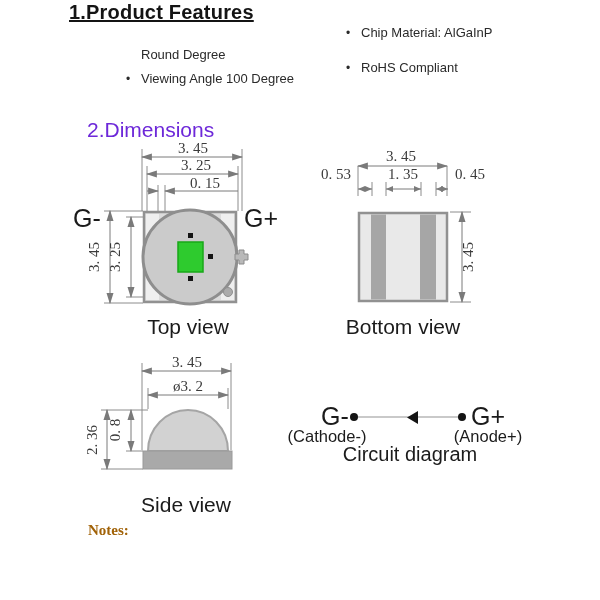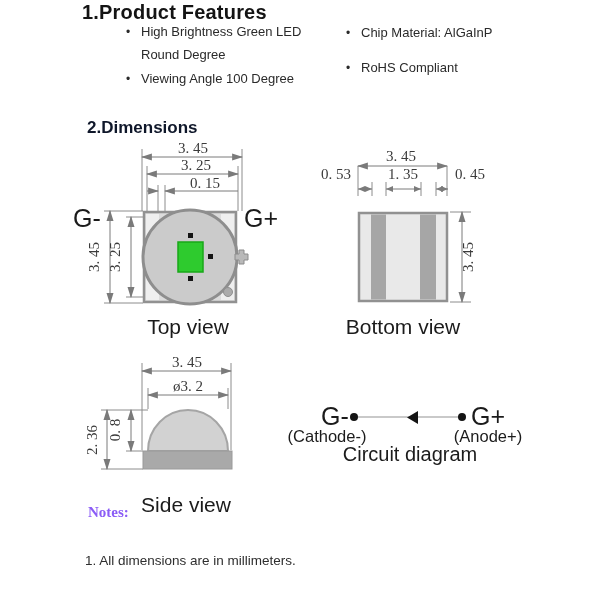--- a/index.html
+++ b/index.html
@@ -1,46 +1,43 @@
 <!DOCTYPE html>
 <html><head>
 <meta charset="utf-8">
 <style>
   html,body{margin:0;padding:0;background:#fff;}
   .page{position:relative;width:600px;height:600px;background:#ffffff;overflow:hidden;
         font-family:"Liberation Sans", sans-serif;color:#1c1c1c;}
-  .h1{position:absolute;left:82px;top:1px;font-size:20px;font-weight:bold;color:#141414;letter-spacing:0.2px;}
-  .h2{position:absolute;left:87px;top:118px;font-size:17px;font-weight:bold;color:#0f172a;}
+  .h1{position:absolute;left:69px;top:1px;font-size:20px;font-weight:bold;color:#141414;letter-spacing:0.2px;text-decoration:underline;}
+  .h2{position:absolute;left:87px;top:118px;font-size:21px;font-weight:normal;color:#6d28d9;}
   .feat{position:absolute;font-size:13px;color:#2a2a2a;white-space:nowrap;}
   .bullet{display:inline-block;width:15px;font-size:12px;color:#2a2a2a;}
-  .notes-h{position:absolute;left:88px;top:504px;font-family:"Liberation Serif", serif;
-           font-weight:bold;font-size:15px;color:#8b5cf6;}
+  .notes-h{position:absolute;left:88px;top:522px;font-family:"Liberation Serif", serif;
+           font-weight:bold;font-size:15px;color:#a16207;}
   .note{position:absolute;left:85px;font-size:13.5px;color:#2e2e2e;white-space:nowrap;}
   svg{position:absolute;left:0;top:0;}
   .ext{stroke:#8c8c8c;stroke-width:1;fill:none;}
   .dim2{stroke:#7a7a7a;stroke-width:1;fill:none;marker-start:url(#mA);marker-end:url(#mA);}
   .dims2{stroke:#7a7a7a;stroke-width:1;fill:none;marker-start:url(#mS);marker-end:url(#mS);}
   .dimS{stroke:#7a7a7a;stroke-width:1;fill:none;marker-start:url(#mA);}
   .dimE{stroke:#7a7a7a;stroke-width:1;fill:none;marker-end:url(#mA);}
   .dtxt{font-family:"Liberation Serif", serif;font-size:15px;fill:#3b3b3b;}
   .cap{font-family:"Liberation Sans", sans-serif;font-size:21px;fill:#1b1b1b;}
   .cap2{font-family:"Liberation Sans", sans-serif;font-size:20px;fill:#1b1b1b;}
   .glabel{font-family:"Liberation Sans", sans-serif;font-size:25px;fill:#1b1b1b;}
   .sublabel{font-family:"Liberation Sans", sans-serif;font-size:16.5px;fill:#1b1b1b;}
 </style>
 </head>
 <body>
 
 <div class="page">
 
   <div class="h1">1.Product Features</div>
 
-  <div class="feat" style="left:126px;top:24px">
-    <span class="bullet">•</span><span>High Brightness Green LED</span>
-  </div>
   <div class="feat" style="left:141px;top:47px">
     <span>Round Degree</span>
   </div>
   <div class="feat" style="left:126px;top:71px">
     <span class="bullet">•</span><span>Viewing Angle 100 Degree</span>
   </div>
   <div class="feat" style="left:346px;top:25px">
     <span class="bullet">•</span><span>Chip Material: AlGaInP</span>
   </div>
   <div class="feat" style="left:346px;top:60px">
@@ -149,15 +146,14 @@
       <polygon points="407,417.5 418,411 418,424" fill="#141414"></polygon>
       <circle cx="462" cy="417" r="4" fill="#141414"></circle>
       <text class="glabel" x="471" y="425">G+</text>
       <text class="sublabel" x="327" y="442" text-anchor="middle">(Cathode-)</text>
       <text class="sublabel" x="488" y="442" text-anchor="middle">(Anode+)</text>
       <text class="cap2" x="410" y="461" text-anchor="middle">Circuit diagram</text>
     </g>
   </svg>
 
   <div class="notes-h">Notes:</div>
-  <div class="note" style="top:553px">1. All dimensions are in millimeters.</div>
 
 </div>
 
 </body></html>

